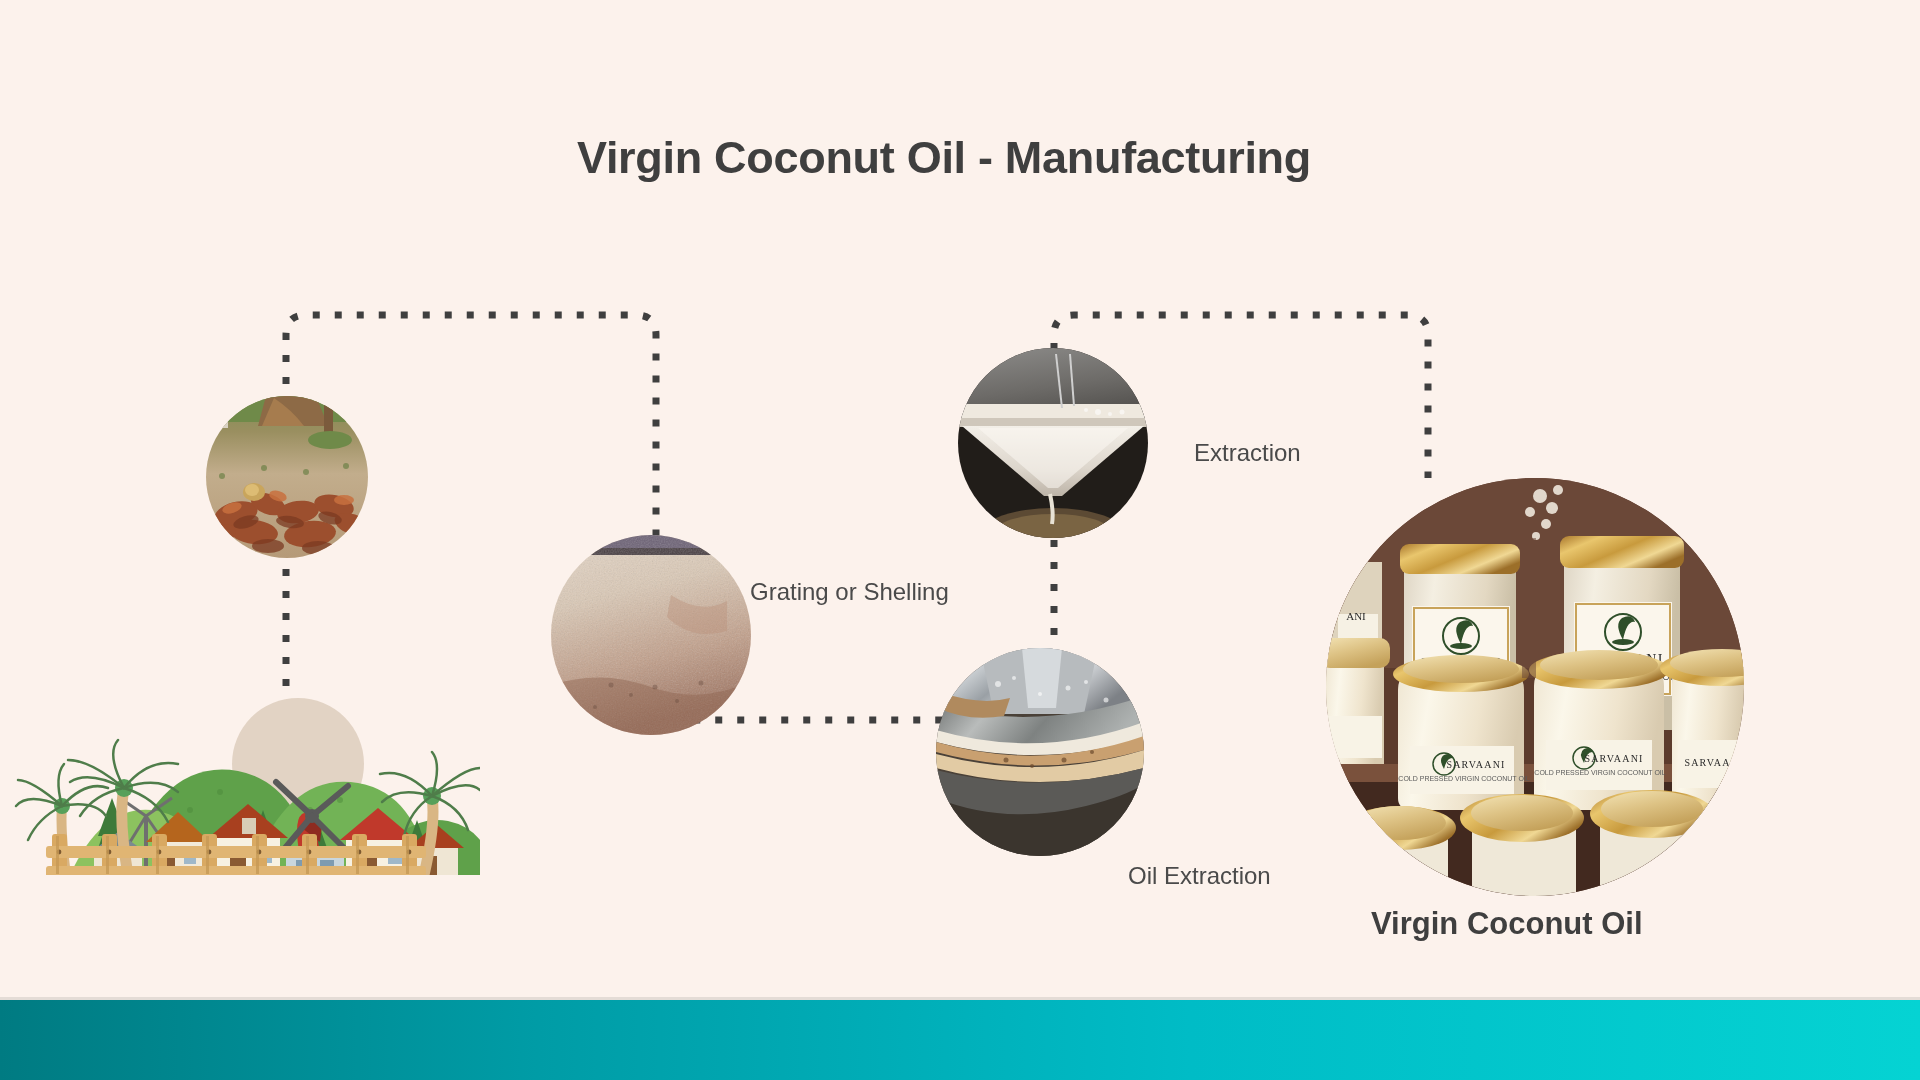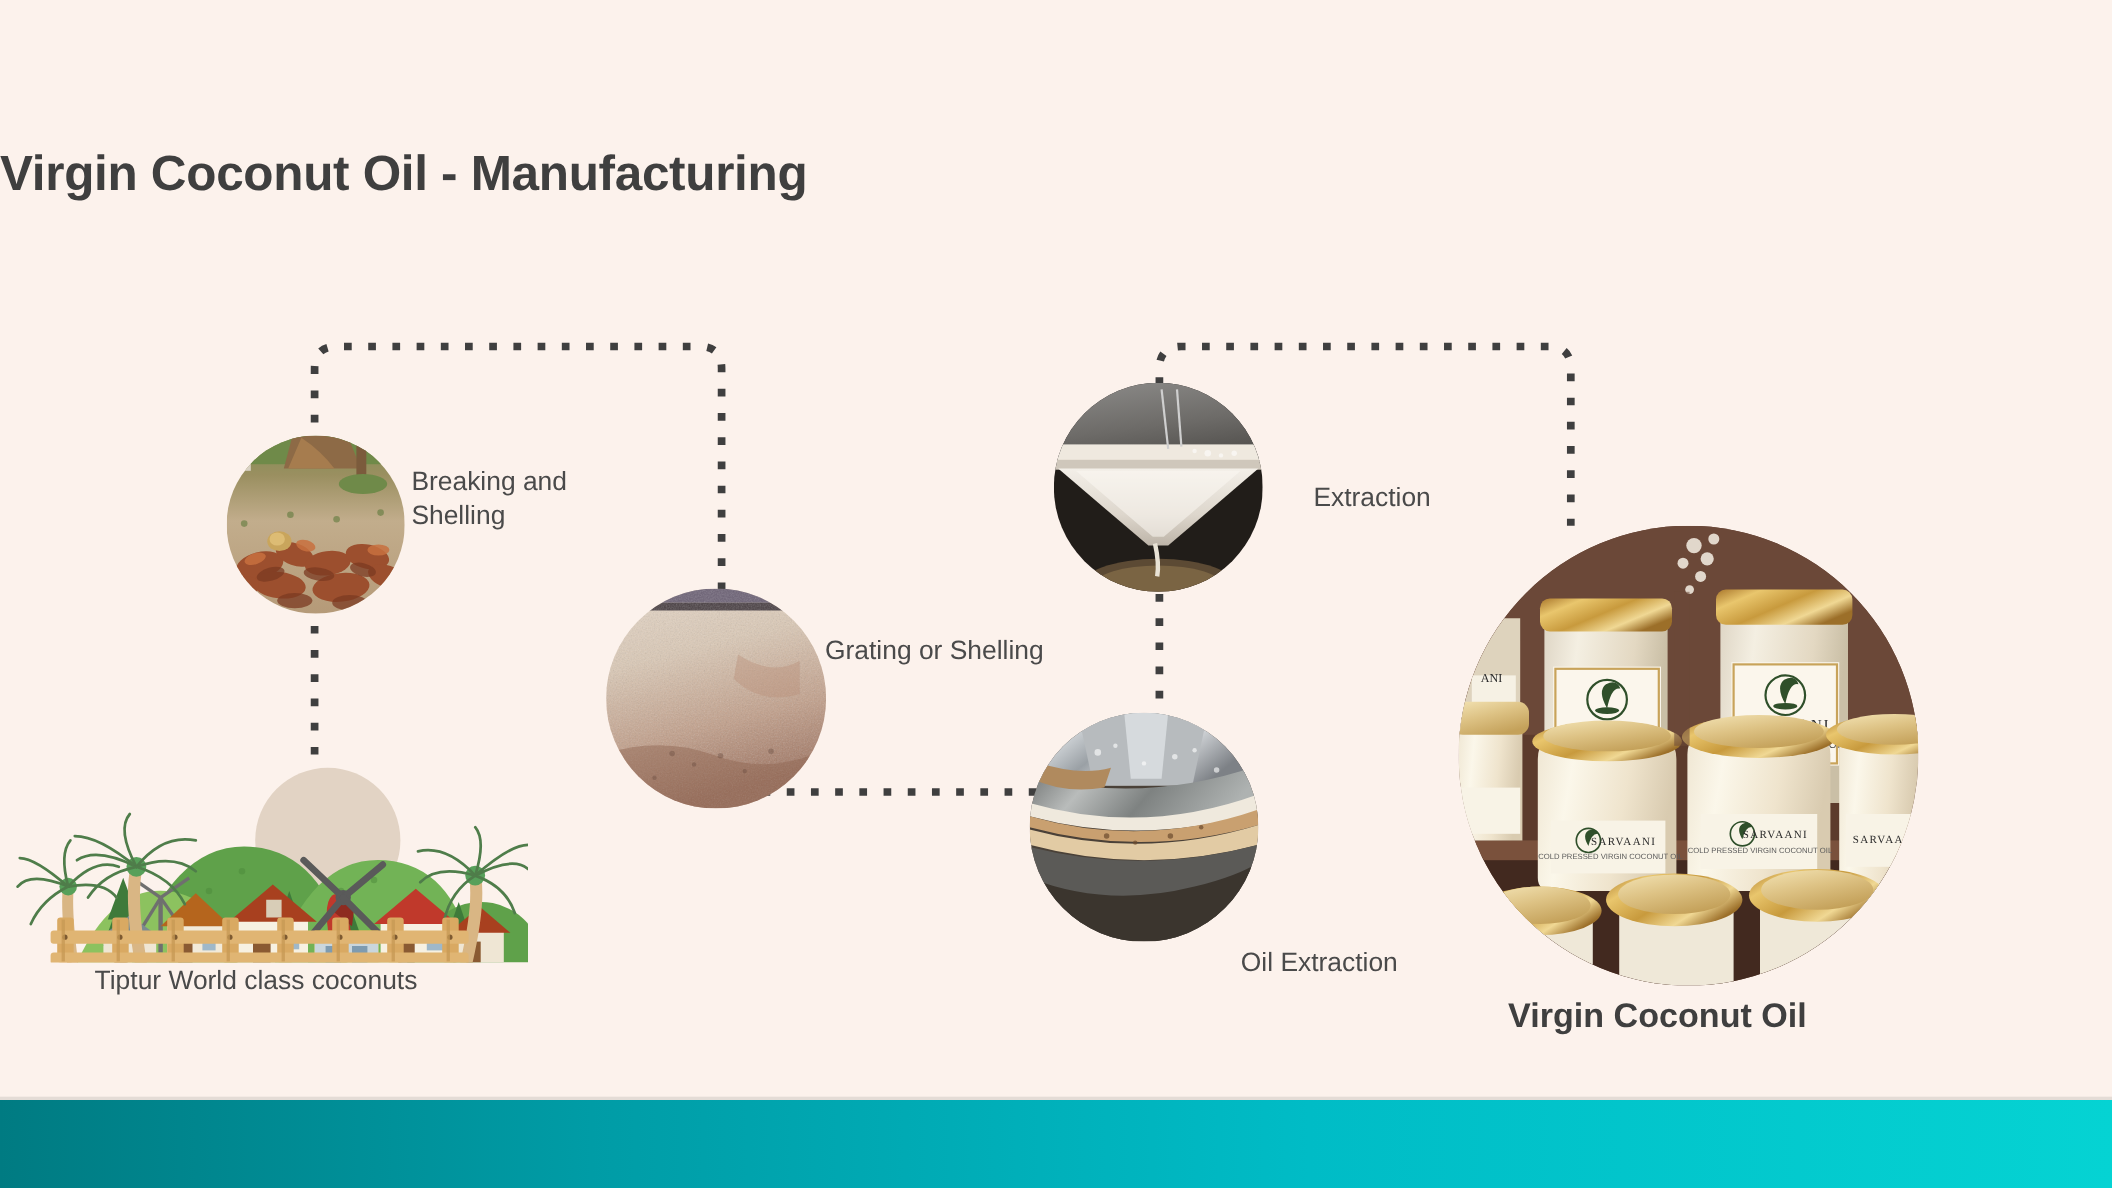--- a/index.html
+++ b/index.html
@@ -8,23 +8,25 @@
     width:1920px;height:1080px;overflow:hidden;
     background:#fcf2ec;
     font-family:"Liberation Sans","DejaVu Sans",sans-serif;
     position:relative;
   }
   .stage{position:absolute;left:0;top:0;width:1920px;height:1080px;}
 
   
   .title{
     position:absolute;left:0;top:132px;width:1840px;
+    text-align:center;
     font-size:45px;font-weight:700;letter-spacing:-0.3px;
     color:#3f3f3f;
     white-space:nowrap;
+    padding-left:24px;
   }
 
   
   .connectors{position:absolute;left:0;top:0;width:1920px;height:1080px;pointer-events:none;}
 
   
   .node{position:absolute;border-radius:50%;overflow:hidden;}
   .node .art{position:absolute;left:0;top:0;width:100%;height:100%;}
 
   
@@ -119,22 +121,20 @@
       <ellipse cx="48" cy="96" rx="11" ry="9" fill="#c9a55c"></ellipse>
       <ellipse cx="46" cy="94" rx="7" ry="6" fill="#ddbc74"></ellipse>
       <g fill="#5f7a3c" opacity=".6">
         <circle cx="16" cy="80" r="3"></circle>
           <circle cx="58" cy="72" r="3"></circle>
         <circle cx="100" cy="76" r="3"></circle>
           <circle cx="140" cy="70" r="3"></circle>
       </g>
     </svg>
   </div>
-  <div class="lbl" style="left:374px;top:423px;width:220px;">Breaking and
-Shelling</div>
 
   <div class="node" style="left:551px;top:535px;width:200px;height:200px;">
     <svg class="art" viewBox="0 0 200 200" preserveAspectRatio="none">
       <defs>
         <linearGradient id="g-grate" x1="0" y1="0" x2="0.25" y2="1">
           <stop offset="0%" stop-color="#e6d8c9"></stop>
           <stop offset="35%" stop-color="#dbc9b6"></stop>
           <stop offset="70%" stop-color="#c2a08b"></stop>
           <stop offset="100%" stop-color="#9e7360"></stop>
         </linearGradient>
@@ -390,21 +390,20 @@
           <rect x="96" y="176" width="3" height="38"></rect>
         <rect x="146" y="176" width="3" height="38"></rect>
           <rect x="196" y="176" width="3" height="38"></rect>
         <rect x="246" y="176" width="3" height="38"></rect>
           <rect x="296" y="176" width="3" height="38"></rect>
         <rect x="346" y="176" width="3" height="38"></rect>
           <rect x="396" y="176" width="3" height="38"></rect>
       </g>
     </g>
   </svg>
-  <div class="lbl" style="left:86px;top:877px;width:420px;">Tiptur World class coconuts</div>
 
   <div class="node" style="left:1326px;top:478px;width:418px;height:418px;">
     <svg class="art" viewBox="0 0 418 418" preserveAspectRatio="none">
       <defs>
         <linearGradient id="g-lid" x1="0" y1="0" x2="1" y2="0.6">
           <stop offset="0%" stop-color="#a9772c"></stop>
           <stop offset="25%" stop-color="#e9c66d"></stop>
           <stop offset="55%" stop-color="#c89a3d"></stop>
           <stop offset="80%" stop-color="#f0d894"></stop>
           <stop offset="100%" stop-color="#9c6f29"></stop>

